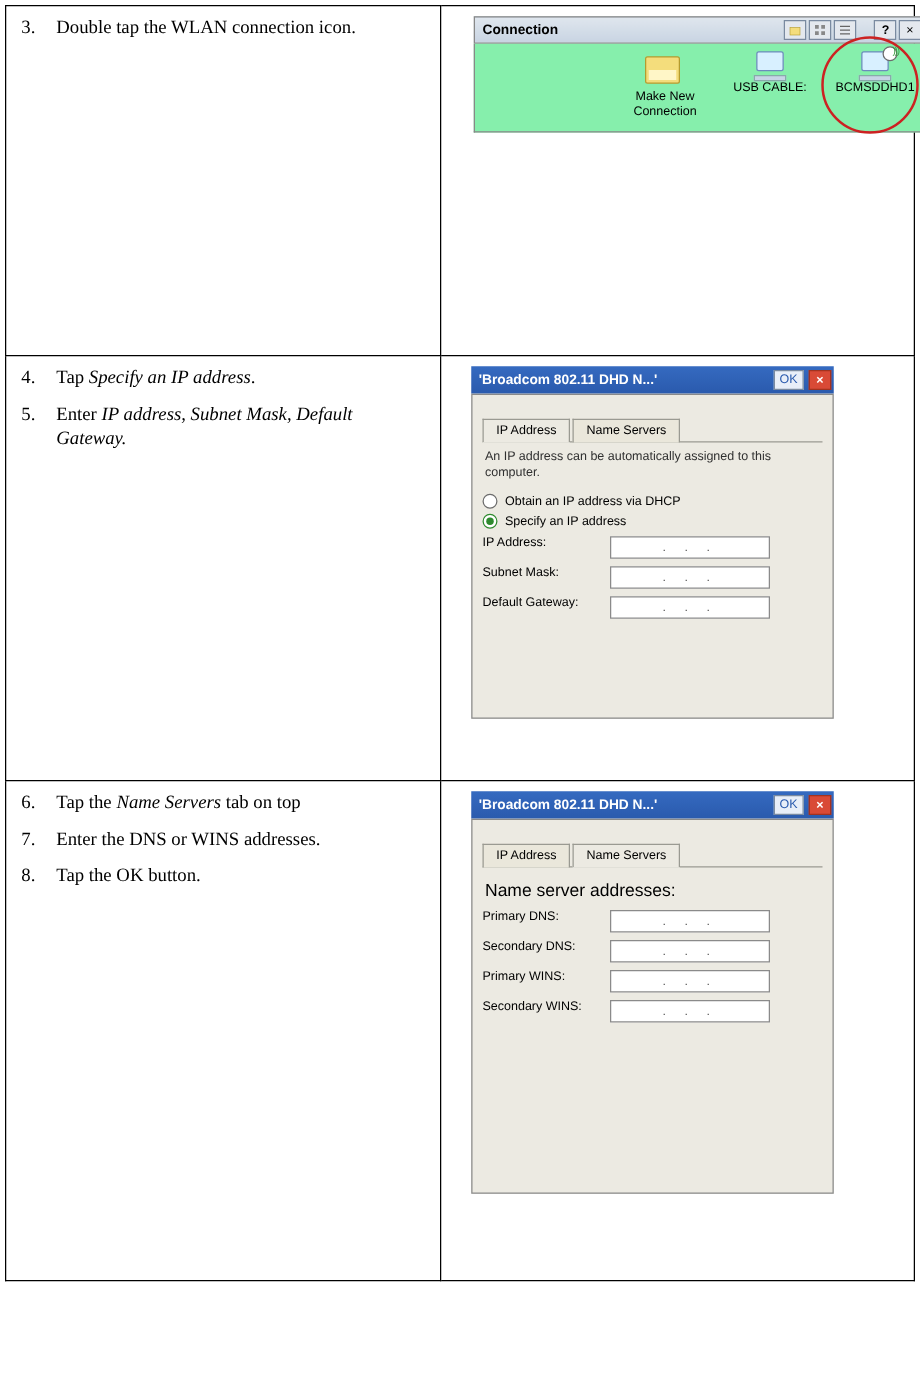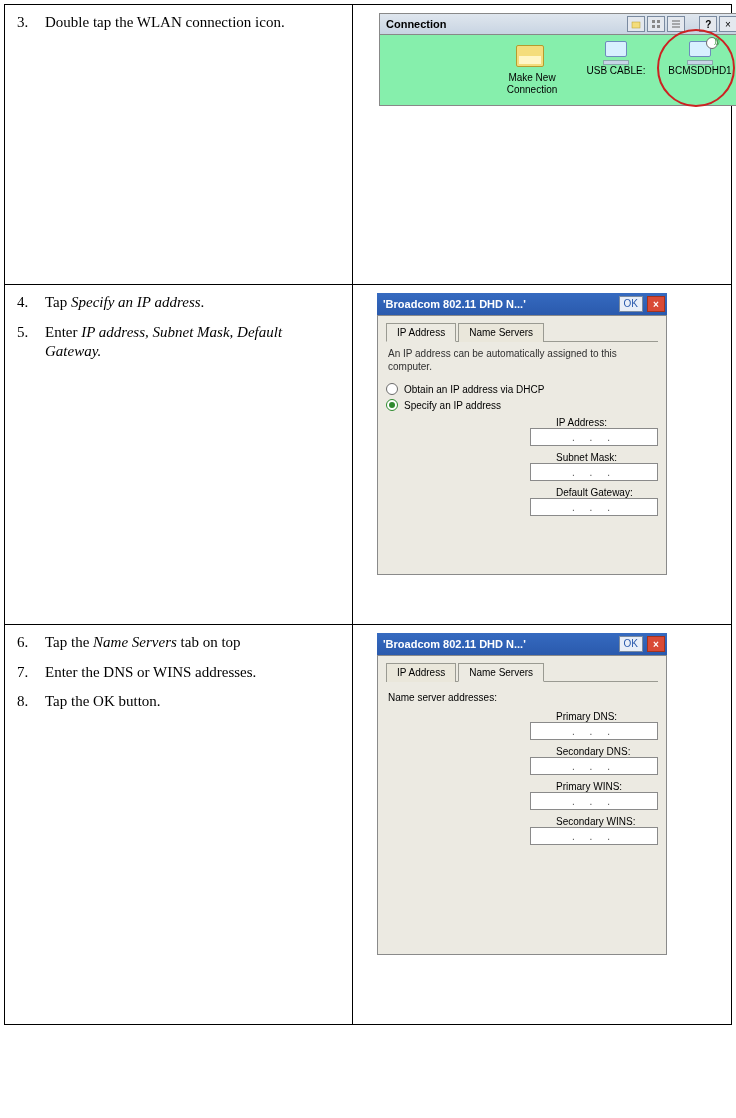--- a/index.html
+++ b/index.html
@@ -151,21 +151,21 @@
     font-size:10px;font-weight:normal;color:#2a5aad;
     padding:0 4px;height:16px;line-height:14px;
   }
   .dlg-titlebar .x-btn{
     width:18px;height:16px;background:#d94a36;border:1px solid #a3321f;
     color:#fff;display:flex;align-items:center;justify-content:center;font-size:10px;font-weight:bold;
   }
   .dlg-body{
     background:#eceae2;
     border:1px solid #8a8a8a;
-    padding:6px 8px 12px 8px;
+    padding:18px 8px 12px 8px;
     min-height:260px;
   }
   .tabs{
     display:flex;
     margin-bottom:6px;
     border-bottom:1px solid #9a9a92;
   }
   .tab{
     padding:3px 10px;
     font-size:10px;
@@ -195,34 +195,34 @@
   }
   .radio{
     width:12px;height:12px;border-radius:50%;
     border:1px solid #6c6c6c;background:#fff;
     display:flex;align-items:center;justify-content:center;
   }
   .radio.sel{border-color:#2e8a2e;}
   .radio.sel::after{content:"";width:6px;height:6px;border-radius:50%;background:#2e8a2e;}
 
   .field-row{
-    display:flex;align-items:flex-end;
-    font-size:10px;margin:6px 0;flex-direction:column;
+    display:flex;align-items:flex-start;
+    font-size:10px;margin:6px 0;
   }
   .field-row .lbl{ width:102px; }
   .ip-box{
     width:128px;height:18px;border:1px solid #8a8a8a;background:#fff;
     display:flex;align-items:center;justify-content:center;gap:10px;
     color:#555;font-size:10px;letter-spacing:6px;
   }
 
   
   .win3 .dlg-body{ min-height:300px; }
   .heading{
-    font-size:10px;margin:10px 2px 8px 2px;
+    font-size:14px;margin:10px 2px 8px 2px;
   }
 
   .page-number{
     position:relative;
     text-align:right;
     padding: 18px 16px 0 0;
     font-size:15px;
   }
 </style>
 </head>

